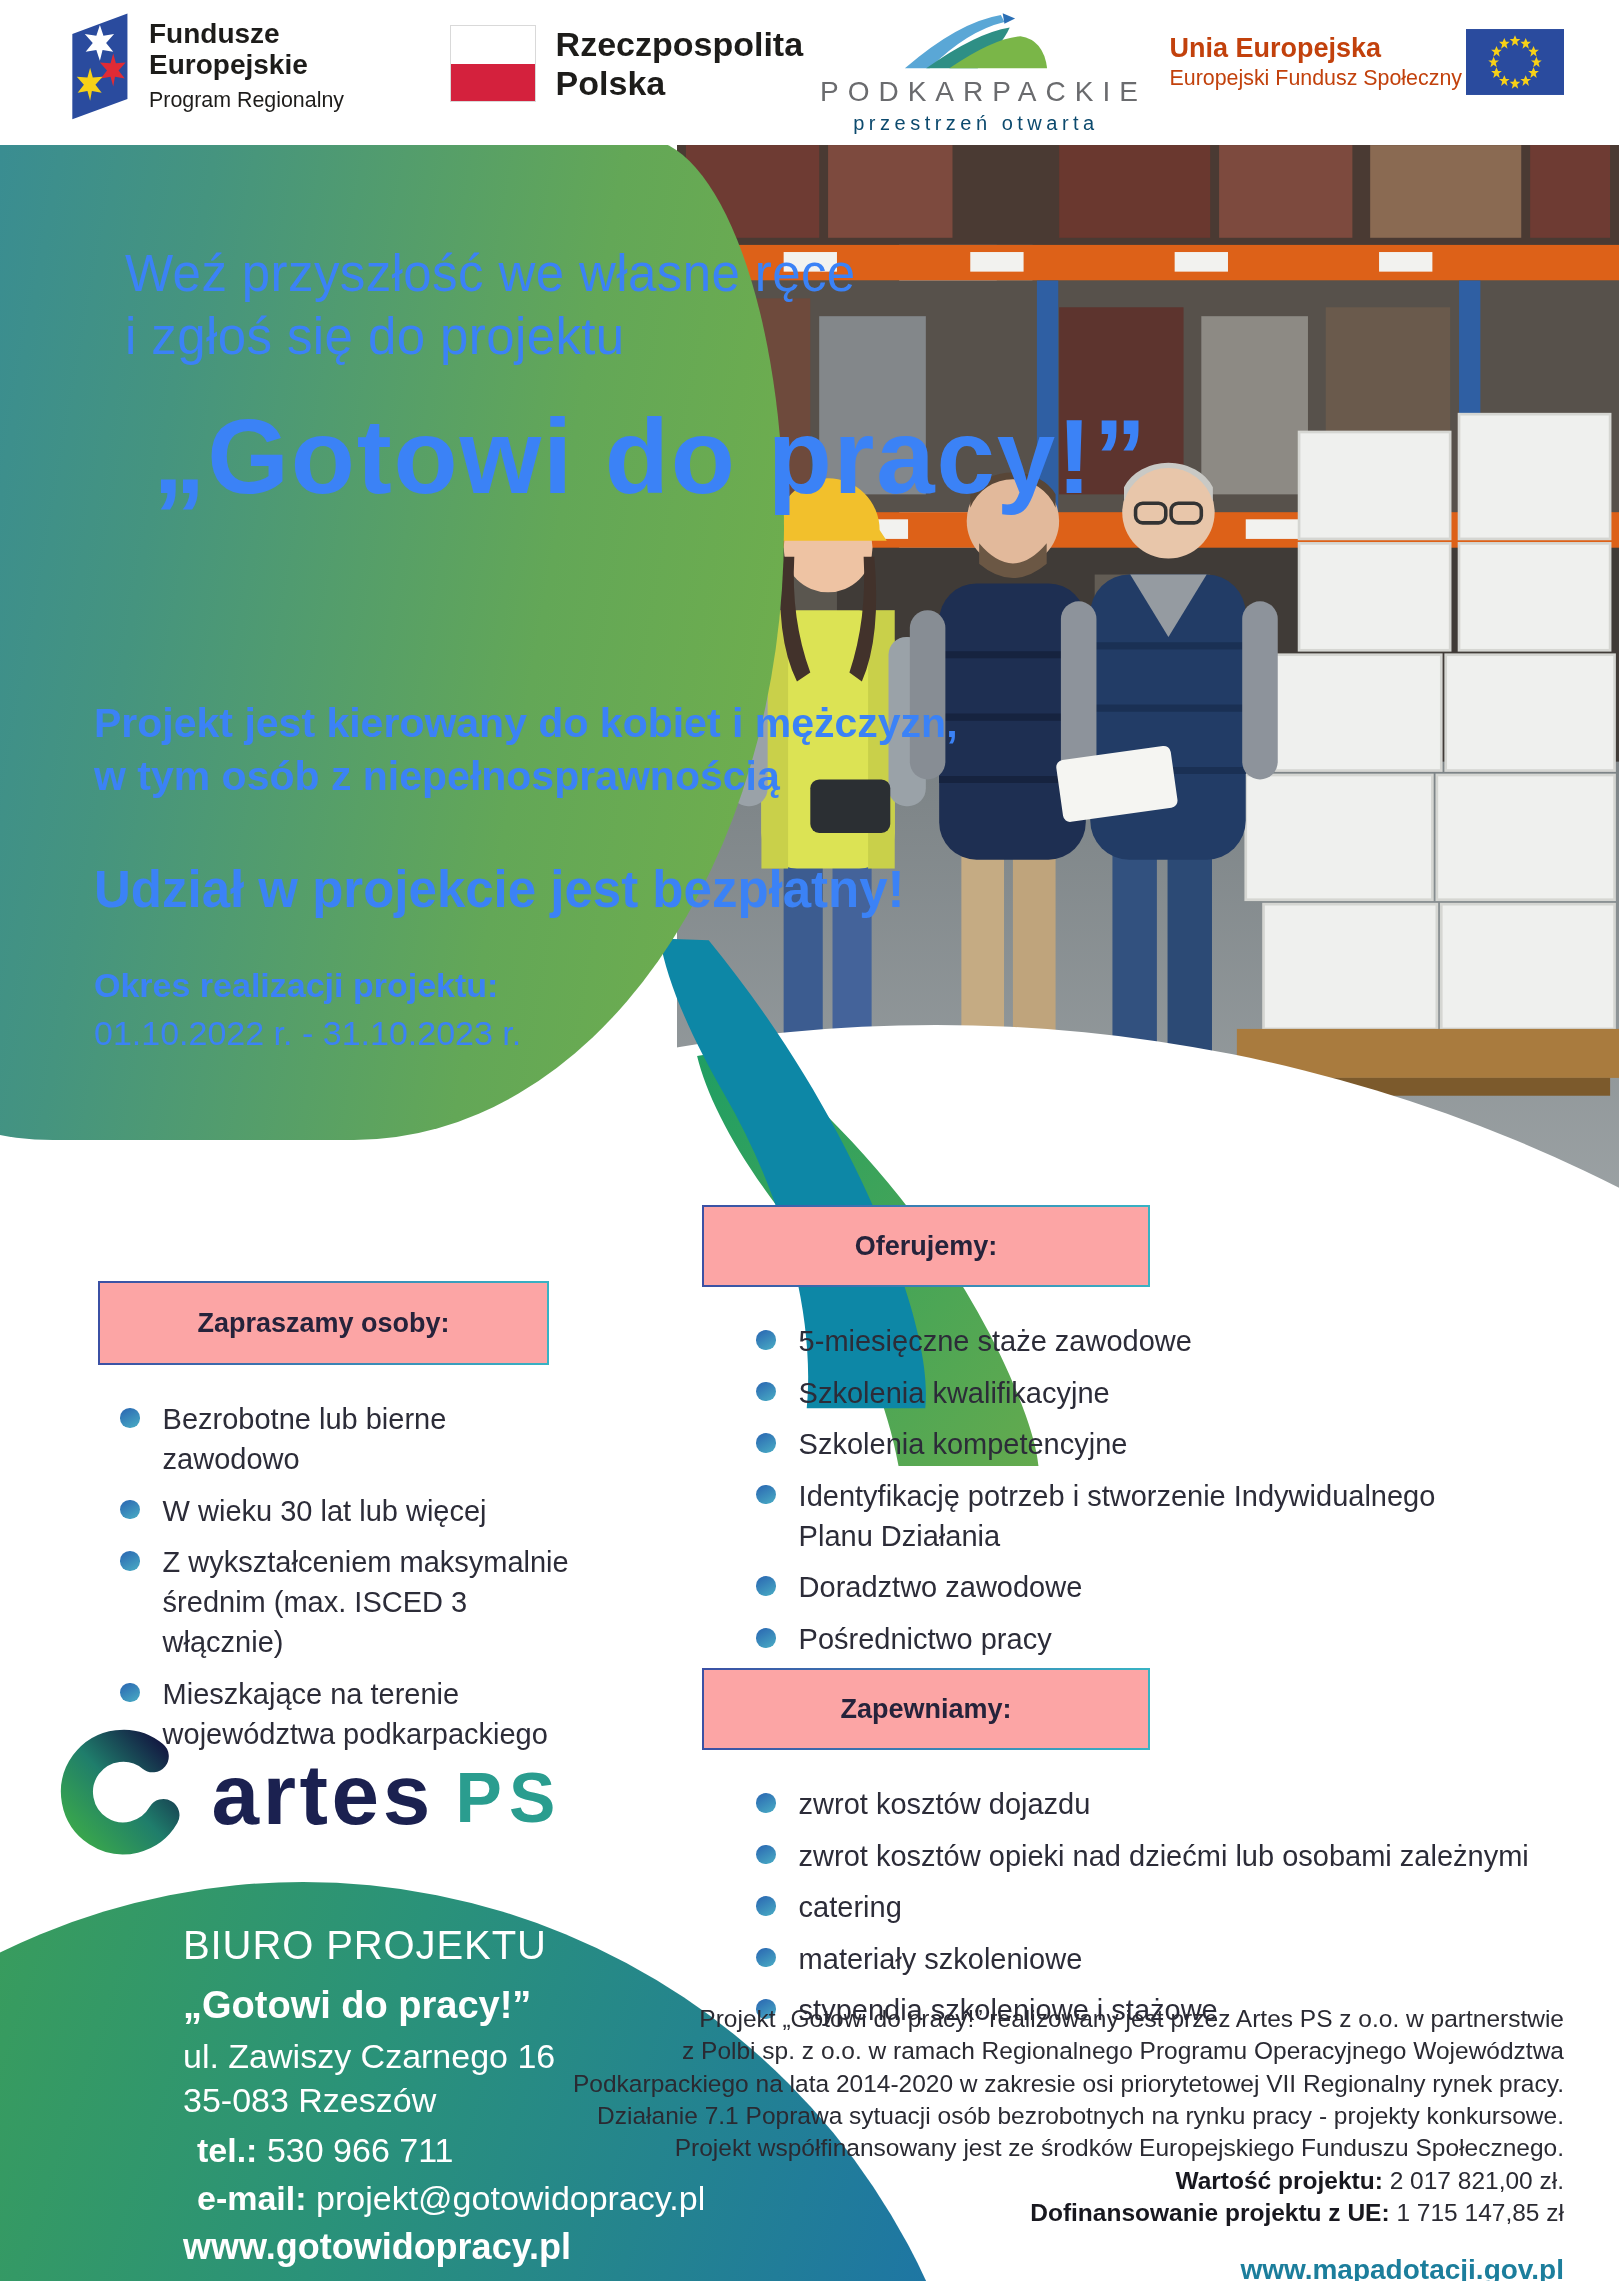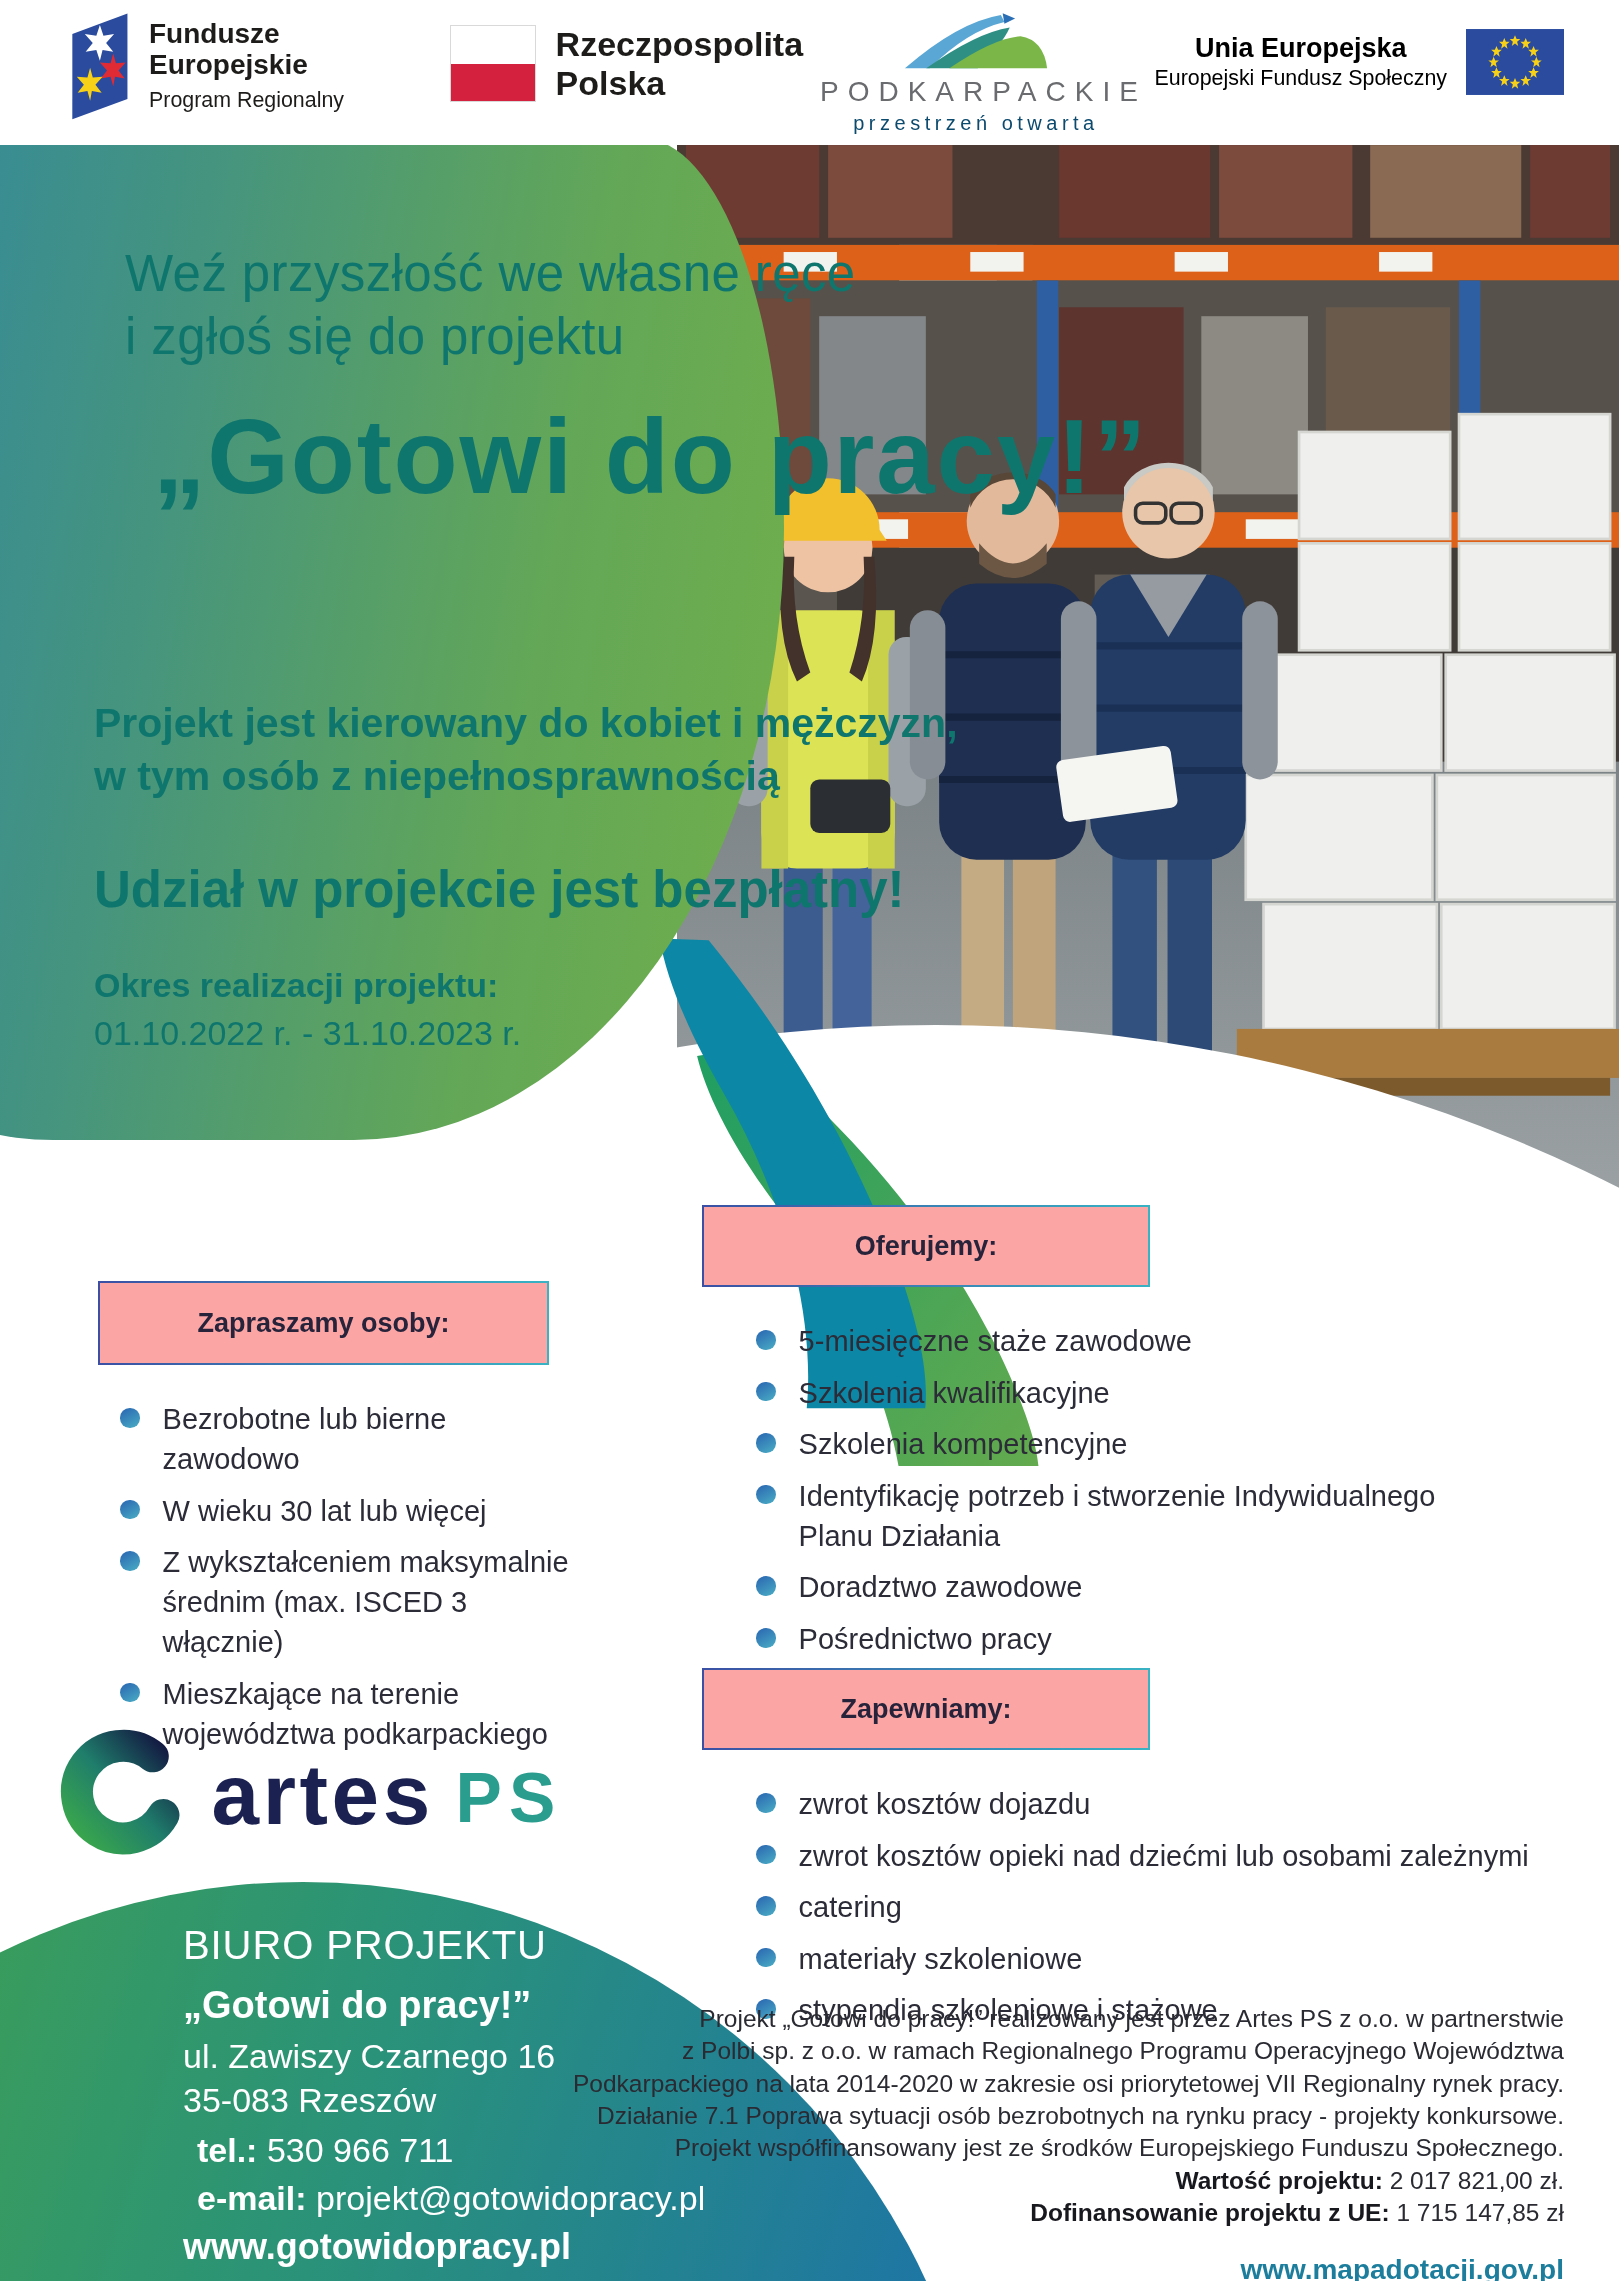--- a/index.html
+++ b/index.html
@@ -17,34 +17,34 @@
   .fe-text .l3{font-size:21.4px;margin-top:7.1px;}
   .pl-logo{left:450px;top:25px;}
   .pl-flag{width:86px;height:77px;border:0.9px solid #d9d9d9;box-sizing:border-box;}
   .pl-flag .w{height:50%;background:#fff;}
   .pl-flag .r{height:50%;background:#d4213d;}
   .pl-text{margin-left:19.6px;font-size:34px;font-weight:700;color:#1d1c1a;line-height:1.12;}
   .pk-logo{left:820px;top:12.5px;width:312px;display:block;text-align:center;}
   .pk-name{font-size:28px;letter-spacing:9px;color:#6a6b6e;margin-top:1.8px;}
   .pk-tag{font-size:20px;letter-spacing:4.5px;color:#0c4a6e;margin-top:3.6px;}
   .eu-logo{right:55px;top:28.5px;}
-  .eu-text{text-align:center;margin-right:19px;color:#000000;}
+  .eu-text{text-align:left;margin-right:4px;color:#c2410c;}
   .eu-text .l1{font-size:27px;font-weight:700;line-height:1.2;}
   .eu-text .l2{font-size:21.4px;margin-top:1.8px;}
   
   .photo{position:absolute;left:677px;top:138px;right:0;height:1274px;z-index:1;}
   .photo svg{width:100%;height:100%;}
   .white-sweep{position:absolute;left:-579px;top:1025px;width:3030px;height:3030px;
     border-radius:50%;background:#fff;z-index:2;}
   .wedge{position:absolute;left:0;top:138px;width:1248px;height:1337px;z-index:3;pointer-events:none;}
   .blob{position:absolute;left:-321px;top:138px;width:1105px;height:1002px;z-index:4;
     background:linear-gradient(100deg,#2d85a6 6%,#45947f 42%,#63a757 74%,#6fae4d 95%);
     border-radius:0 169px 46% 40% / 0 463px 72% 58%;}
   
-  .hero-text{position:absolute;color:#0f766e;z-index:5;}
+  .hero-text{position:absolute;color:#3b82f6;z-index:5;}
   .intro{left:125px;top:242px;font-size:51px;font-weight:400;line-height:1.24;letter-spacing:0.4px;}
   .big-title{left:153px;top:397px;font-size:105px;font-weight:700;letter-spacing:1.8px;white-space:nowrap;}
   .audience{left:94px;top:697px;font-size:41px;font-weight:700;line-height:1.3;}
   .free{left:94px;top:860px;font-size:51px;font-weight:700;}
   .period{left:94px;top:961px;font-size:34px;line-height:1.42;}
   .period .b{font-weight:700;}
   
   .box{position:absolute;background:#fca5a5;border:2.7px solid;z-index:6;
     border-image:linear-gradient(90deg,#3b50a4,#38b3c4) 1;
     display:flex;align-items:center;justify-content:center;

